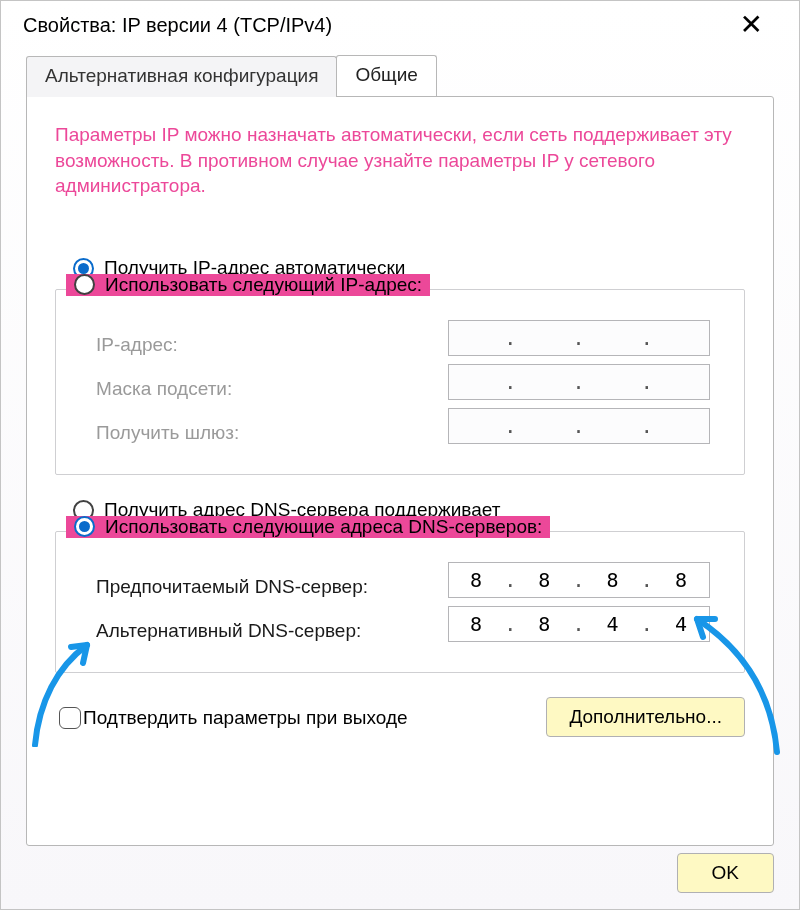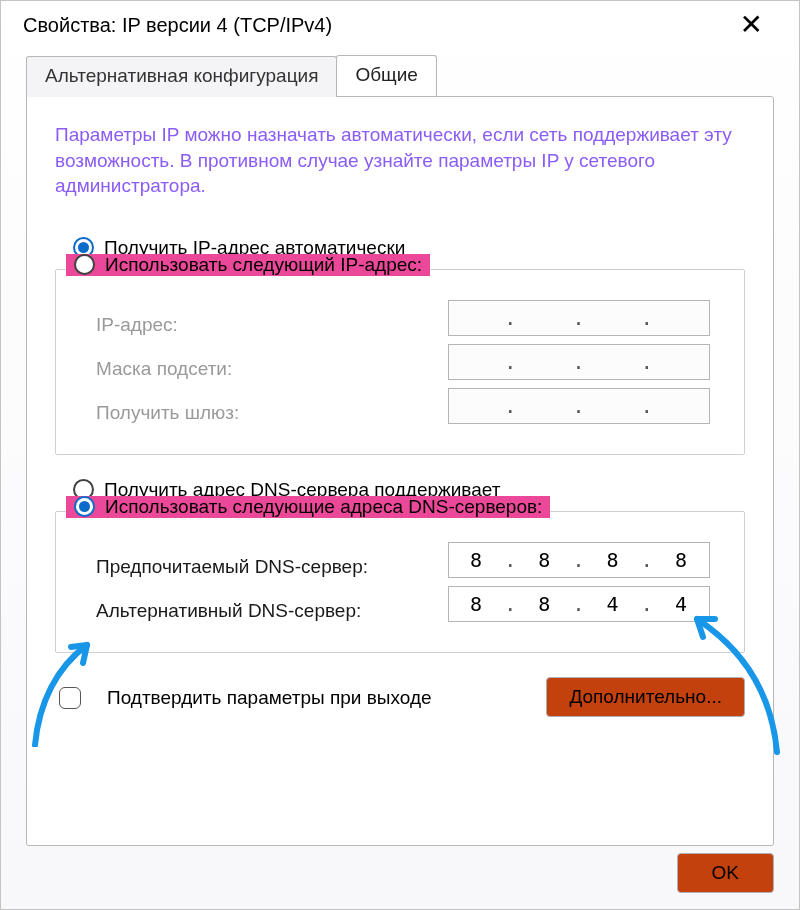--- a/index.html
+++ b/index.html
@@ -5,37 +5,37 @@
   html,body{margin:0;padding:0;font-family:"Segoe UI",Tahoma,sans-serif;font-size:19px;color:#000;background:#fff}
   .window{width:800px;height:910px;box-sizing:border-box;border:1px solid #c4c4c4;position:relative;background:linear-gradient(#ffffff,#f8f7fa)}
   .titlebar{display:flex;align-items:center;justify-content:space-between;padding:10px 30px 6px 22px}
   .title{font-size:20px}
   .close{font-size:28px;line-height:1;cursor:pointer;padding:0 6px;font-family:Arial,sans-serif}
   .panel{margin:10px 25px 0 25px;position:relative}
   .tabs{display:flex;position:relative;z-index:2}
   .tab{border:1px solid #b7b7b7;border-bottom:none;background:#fff;padding:8px 18px 10px 18px;border-radius:3px 3px 0 0;margin-right:-1px;cursor:pointer;color:#222}
   .tab.inactive{background:#f4f4f6;color:#333;position:relative;top:1px}
   .body{border:1px solid #b7b7b7;border-radius:0 3px 3px 3px;background:#fff;padding:25px 28px 22px 28px;position:relative;min-height:750px;box-sizing:border-box}
-  .desc{line-height:1.35;margin-bottom:38px;color:#8b5cf6}
-  .radio-line{display:flex;align-items:flex-start;gap:10px;margin-left:18px;margin-bottom:2px}
+  .desc{line-height:1.35;margin-bottom:58px;color:#ec4899}
+  .radio-line{display:flex;align-items:flex-end;gap:10px;margin-left:18px;margin-bottom:2px}
   .radio{width:21px;height:21px;border-radius:50%;border:2px solid #0a6bcb;display:inline-flex;align-items:center;justify-content:center;box-sizing:border-box;cursor:pointer;background:#fff}
   .radio .dot{width:11px;height:11px;border-radius:50%;background:#0a6bcb}
   .radio.unchecked{border-color:#414141}
   .group{border:1px solid #cfcfd2;border-radius:2px;margin:10px 0 24px 0;padding:22px 22px 22px 28px;position:relative}
   .group-legend{position:absolute;top:-16px;left:10px;background:#ec4899;padding:0 8px;display:flex;align-items:center;gap:10px}
   .row{display:flex;align-items:flex-end;justify-content:space-between;margin:8px 12px}
   .row label{color:#9a9a9a}
   .row.enabled label{color:#1a1a1a}
   .ipbox{width:260px;height:34px;border:1px solid #b5b5b8;background:#fff;display:flex;align-items:center;justify-content:space-around;font-family:Consolas,monospace;font-size:20px;letter-spacing:1px}
   .ipbox.disabled{background:#fcfcfd;color:#9a9a9a}
   .ipseg{flex:1;text-align:center}
   .dot-sep{color:#555}
-  .check-line{display:flex;align-items:center;gap:26px;margin-left:4px;margin-top:2px}
+  .check-line{display:flex;align-items:center;gap:2px;margin-left:4px;margin-top:2px}
   .checkbox{width:22px;height:22px;border:1.5px solid #555;border-radius:6px;background:#fff;cursor:pointer;box-sizing:border-box}
-  .btn{border:1px solid #b0b0b3;background:#c2410c;border-radius:4px;padding:8px 22px;cursor:pointer;font-size:19px}
+  .btn{border:1px solid #b0b0b3;background:#fef9c3;border-radius:4px;padding:8px 22px;cursor:pointer;font-size:19px}
   .adv-row{display:flex;align-items:center;justify-content:space-between;margin-top:6px}
   .bottom-bar{position:absolute;right:25px;bottom:16px;display:flex;gap:36px}
   .bottom-bar .btn{padding:8px 34px}
   .arrow{position:absolute;pointer-events:none}
 </style>
 </head>
 <body>
 
 <div class="window">
 

